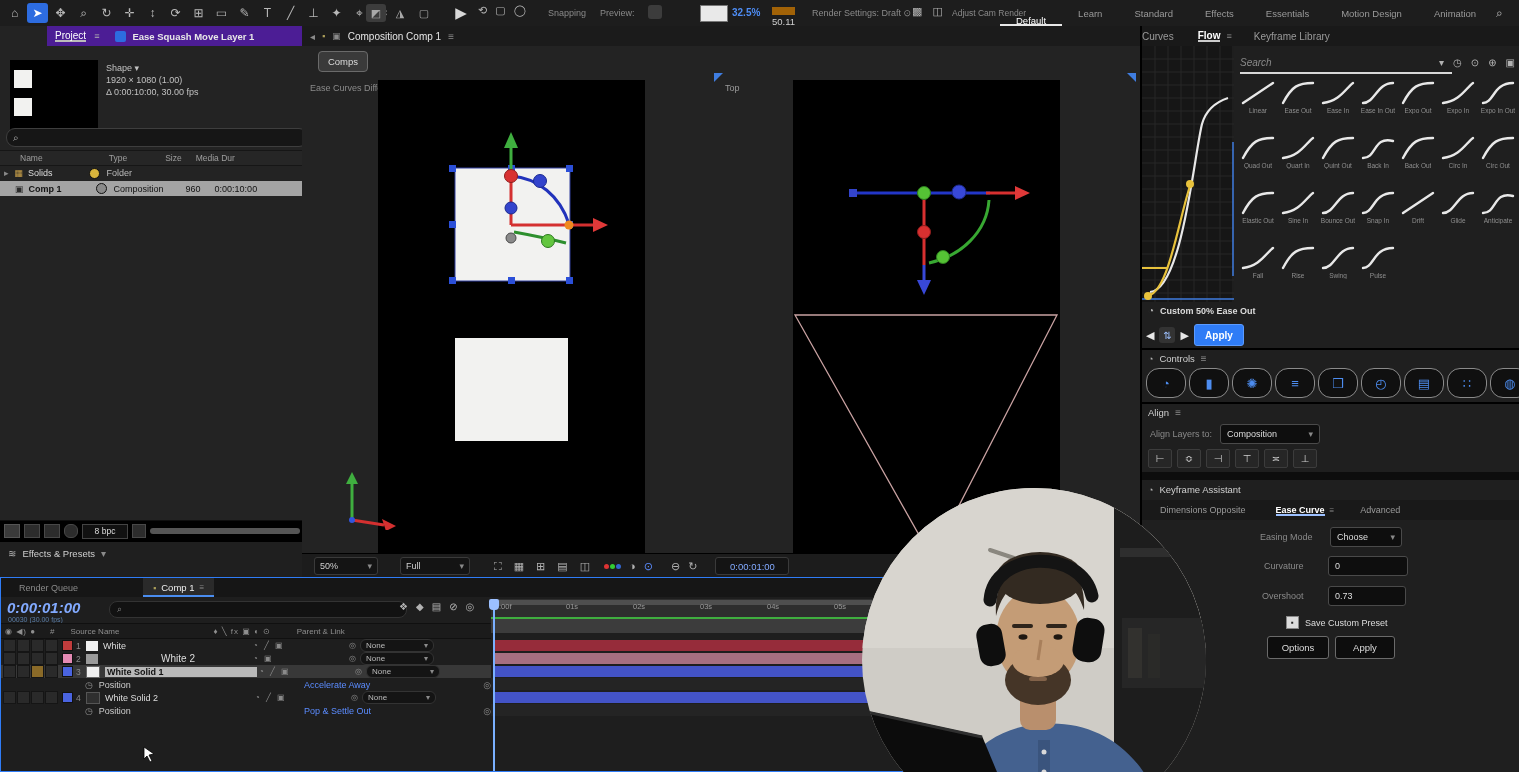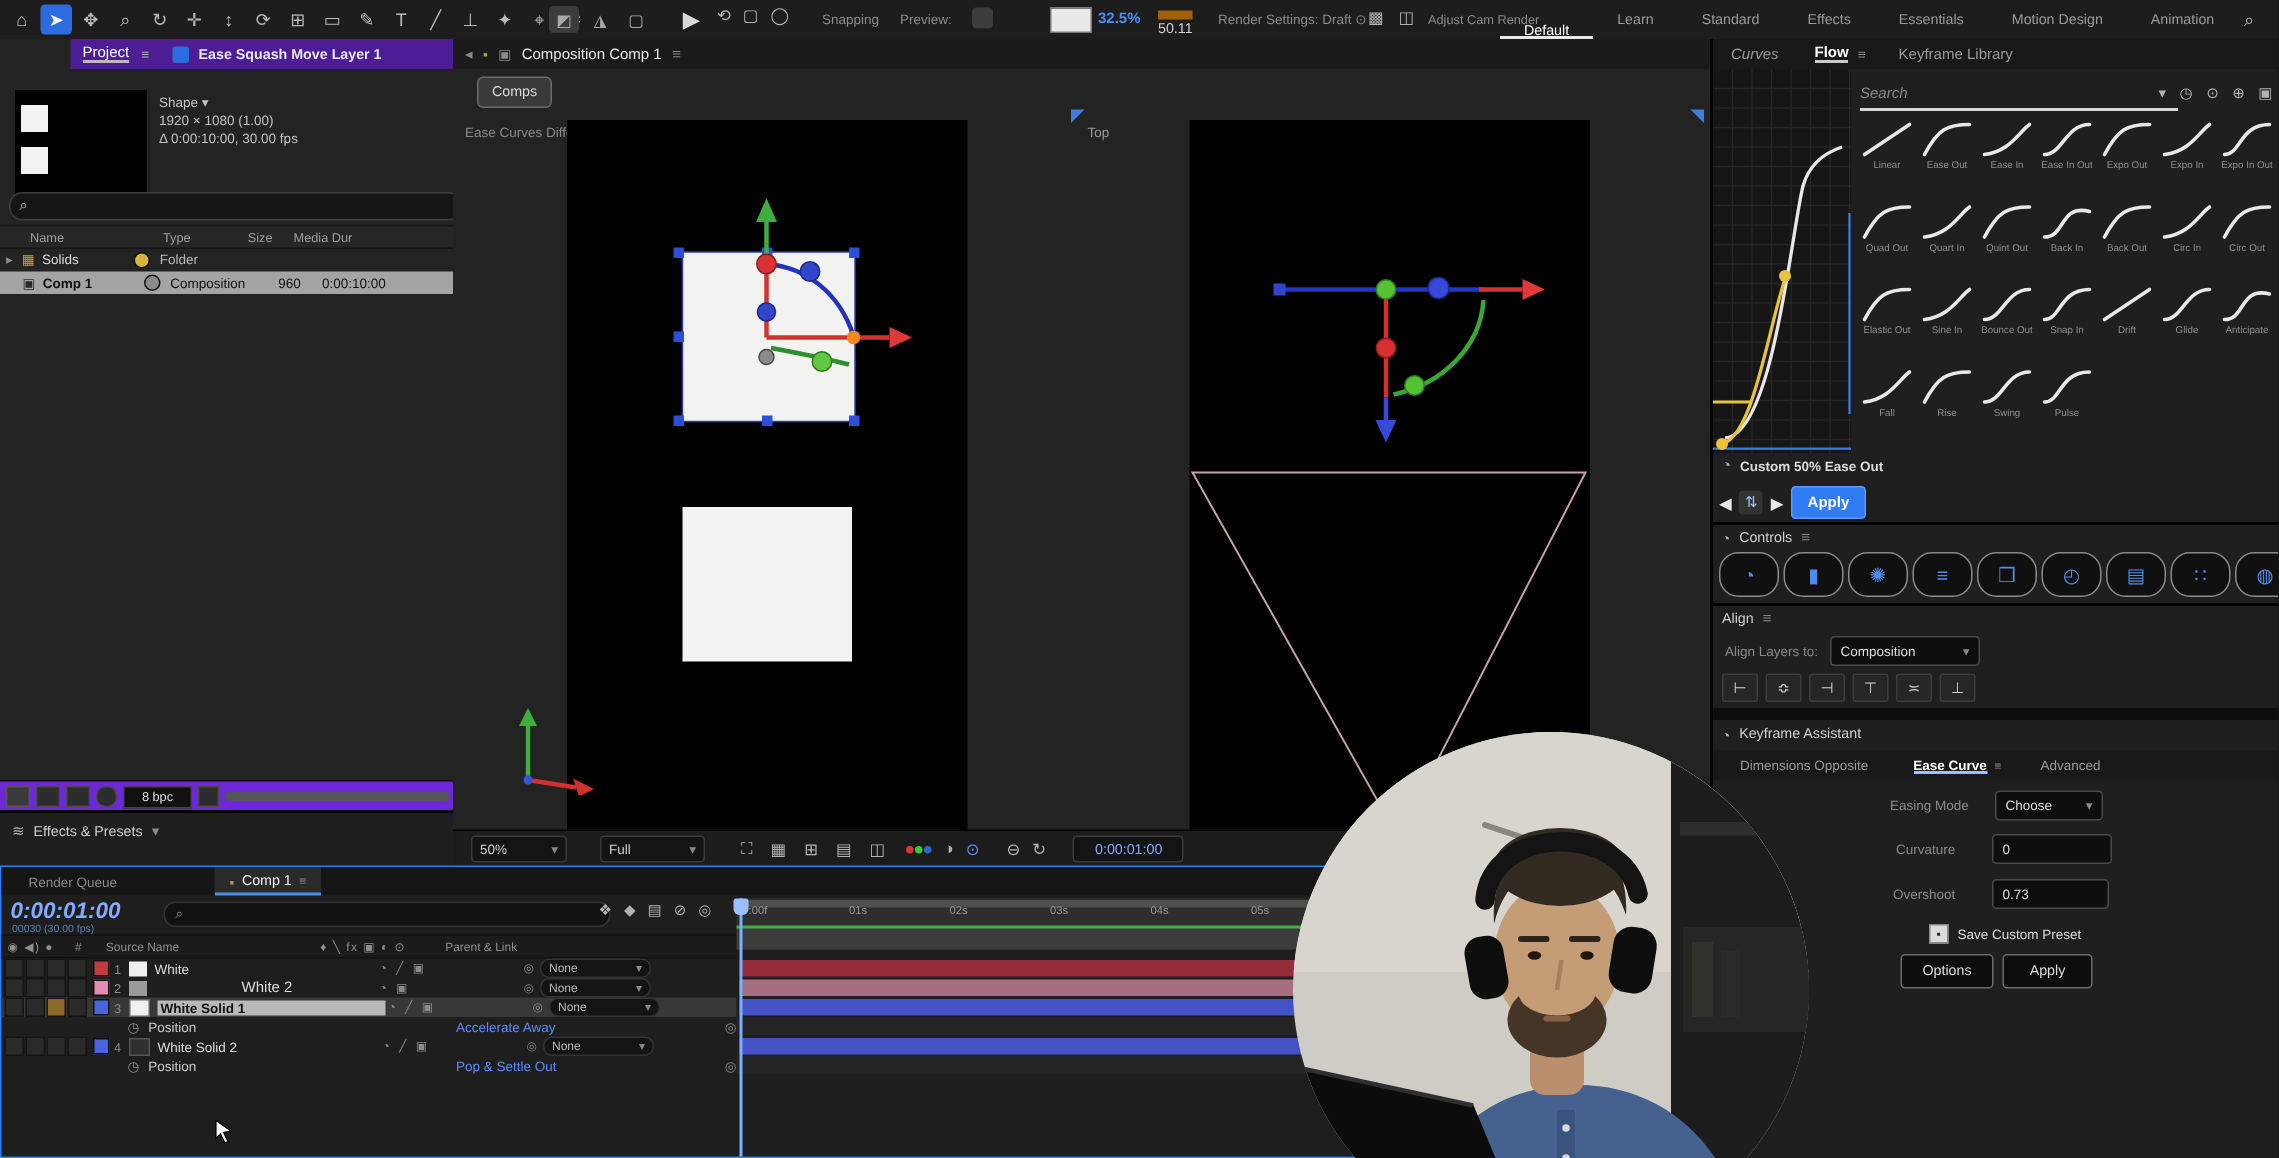--- a/index.html
+++ b/index.html
@@ -125,21 +125,21 @@
         </div>
         <div class="icon" style="font-size:11px;">
           <span>◯</span>
         </div>
       </div>
     <span class="abs dim" style="left:548px;top:8px;font-size:9px;">Snapping</span>
     <span class="abs dim" style="left:600px;top:8px;font-size:9px;">Preview:</span>
     <div class="abs" style="left:648px;top:5px;width:14px;height:14px;background:#3c3c3c;border-radius:3px;"></div>
     <div class="abs" style="left: 700px; top: 5px; width: 26px; height: 15px; border: 1px solid rgb(119, 119, 119); background: rgb(233, 233, 233);"></div>
     <span class="abs" style="left:732px;top:7px;color:#4e8df5;font-size:10px;font-weight:bold;">32.5%</span>
-    <span class="abs" style="left:772px;top:7px;color:#cfcfcf;font-size:9.5px;border-top:6px solid #a16207;padding-top:1px;">50.11</span>
+    <span class="abs" style="left:772px;top:7px;color:#cfcfcf;font-size:9.5px;border-top:8px solid #a16207;padding-top:1px;">50.11</span>
     <span class="abs dim" style="left:812px;top:8px;font-size:9px;">Render Settings: Draft ⊙</span>
     <div class="abs row" style="left:912px;top:5px;gap:10px;font-size:11px;">
 
     <div class="icon">
           <span>▩</span>
         </div>
         <div class="icon">
           <span>◫</span>
         </div>
       </div>
@@ -207,21 +207,21 @@
 
     <div class="abs row" style="left:0;top:155px;width:302px;height:15px;background:#a4a4a4;font-size:9px;color:#111;">
       <span style="margin-left:15px;color:#2a2a2a;font-size:9px;">▣</span>
       <span style="margin-left:5px;font-weight:bold;">Comp 1</span>
       <span class="chip" style="margin-left: 34px; border-radius: 50%; background: rgb(138, 138, 138);"></span>
       <span style="margin-left:4px;">Composition</span>
       <span style="margin-left:22px;">960</span>
       <span style="margin-left:14px;">0:00:10:00</span>
     </div>
 
-    <div class="abs row" style="left:0;top:494px;width:302px;height:20px;background:#6d28d9;border-top:1px solid #0e0e0e;gap:4px;">
+    <div class="abs row" style="left:0;top:494px;width:302px;height:20px;background:#000000;border-top:1px solid #0e0e0e;gap:4px;">
       <div style="margin-left:4px;width:14px;height:12px;background:#3a3a3a;border:1px solid #555;"></div>
       <div style="width:14px;height:12px;background:#2c2c2c;border:1px solid #484848;"></div>
       <div style="width:14px;height:12px;background:#2c2c2c;border:1px solid #484848;"></div>
       <div style="width:12px;height:12px;background:#2c2c2c;border:1px solid #484848;border-radius:6px;"></div>
       <div class="row" style="width:44px;height:13px;background:#111;border:1px solid #444;justify-content:center;color:#ddd;font-size:8.5px;">8 bpc</div>
       <div style="width:12px;height:12px;background:#2c2c2c;border:1px solid #484848;"></div>
       <div style="width:150px;height:6px;background:#555;border-radius:3px;"></div>
     </div>
   </div>
 
@@ -343,21 +343,21 @@
       <span class="icon" style="font-size:11px;color:#5b8cff;">⊙</span>
       <span class="icon" style="font-size:11px;margin-left:10px;">⊖</span>
       <span class="icon" style="font-size:11px;">↻</span>
       <div class="row" style="margin-left:10px;width:72px;height:16px;background:#141414;border:1px solid #3a3a3a;border-radius:3px;justify-content:center;color:#82aaff;font-size:9.5px;">0:00:01:00</div>
     </div>
   </div>
 
   <div class="abs" style="left:1140px;top:26px;width:379px;height:746px;background:#1f1f1f;border-left:2px solid #000;">
 
     <div class="abs row" style="left:0;top:0;width:379px;height:20px;background:#191919;gap:0;">
-      <span class="panel-tab" style="margin-left:12px;font-style:italic;">Curves</span>
+      <span class="panel-tab" style="">Curves</span>
       <span class="panel-tab active" style="margin-left:24px;box-shadow:inset 0 -2px 0 #ccc;padding-bottom:1px;font-weight:bold;">Flow</span>
       <span class="dim" style="margin-left:6px;font-size:9px;">≡</span>
       <span class="panel-tab" style="margin-left:22px;">Keyframe Library</span>
     </div>
 
     <div class="abs" style="left:0;top:20px;width:92px;height:256px;background:#161616;">
       <svg width="92" height="256" viewBox="0 0 92 256">
         <path d="M13 0V256M26 0V256M39 0V256M52 0V256M65 0V256M78 0V256M91 0V256M0 13H92M0 26H92M0 39H92M0 52H92M0 65H92M0 78H92M0 91H92M0 104H92M0 117H92M0 130H92M0 143H92M0 156H92M0 169H92M0 182H92M0 195H92M0 208H92M0 221H92M0 234H92M0 247H92" stroke="#262626" stroke-width="1"></path>
         <path d="M91 96V230" stroke="#3f7de0" stroke-width="1.5"></path>
         <path d="M0 253H92" stroke="#3f7de0" stroke-width="1.5"></path>

